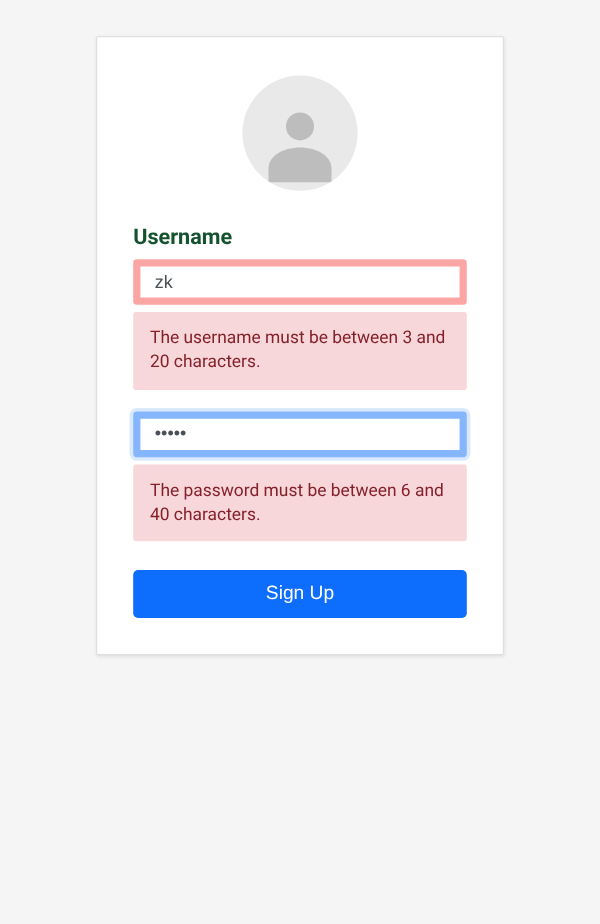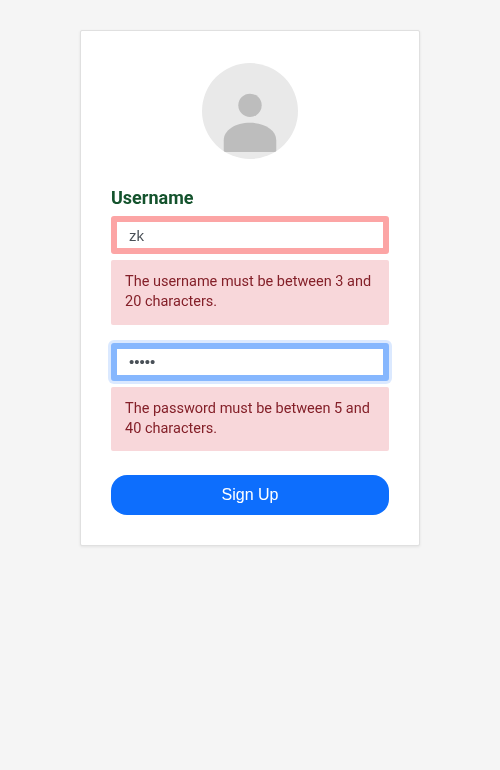--- a/index.html
+++ b/index.html
@@ -81,21 +81,21 @@
       margin-top: 6px;
       border-radius: 2px;
       line-height: 1.4;
     }
     .btn-primary {
       width: 100%;
       height: 40px;
       background: #0d6efd;
       color: #ffffff;
       border: none;
-      border-radius: 16px;
+      border-radius: 4px;
       font-size: 16px;
       cursor: pointer;
       margin-top: 6px;
     }
   </style>
 </head>
 <body>
 
 <div class="card">
 
@@ -110,18 +110,18 @@
 
   <div class="form-group">
     <label class="label">Username</label>
     <input type="text" class="text-input" value="zk" style="">
     <div class="alert-danger">The username must be between 3 and 20 characters.</div>
   </div>
 
 
   <div class="form-group">
     <input type="text" class="text-input focused" value="•••••" style="">
-    <div class="alert-danger">The password must be between 5 and 40 characters.</div>
+    <div class="alert-danger">The password must be between 6 and 40 characters.</div>
   </div>
 
   <button class="btn-primary">Sign Up</button>
 
 </div>
 
 </body></html>

